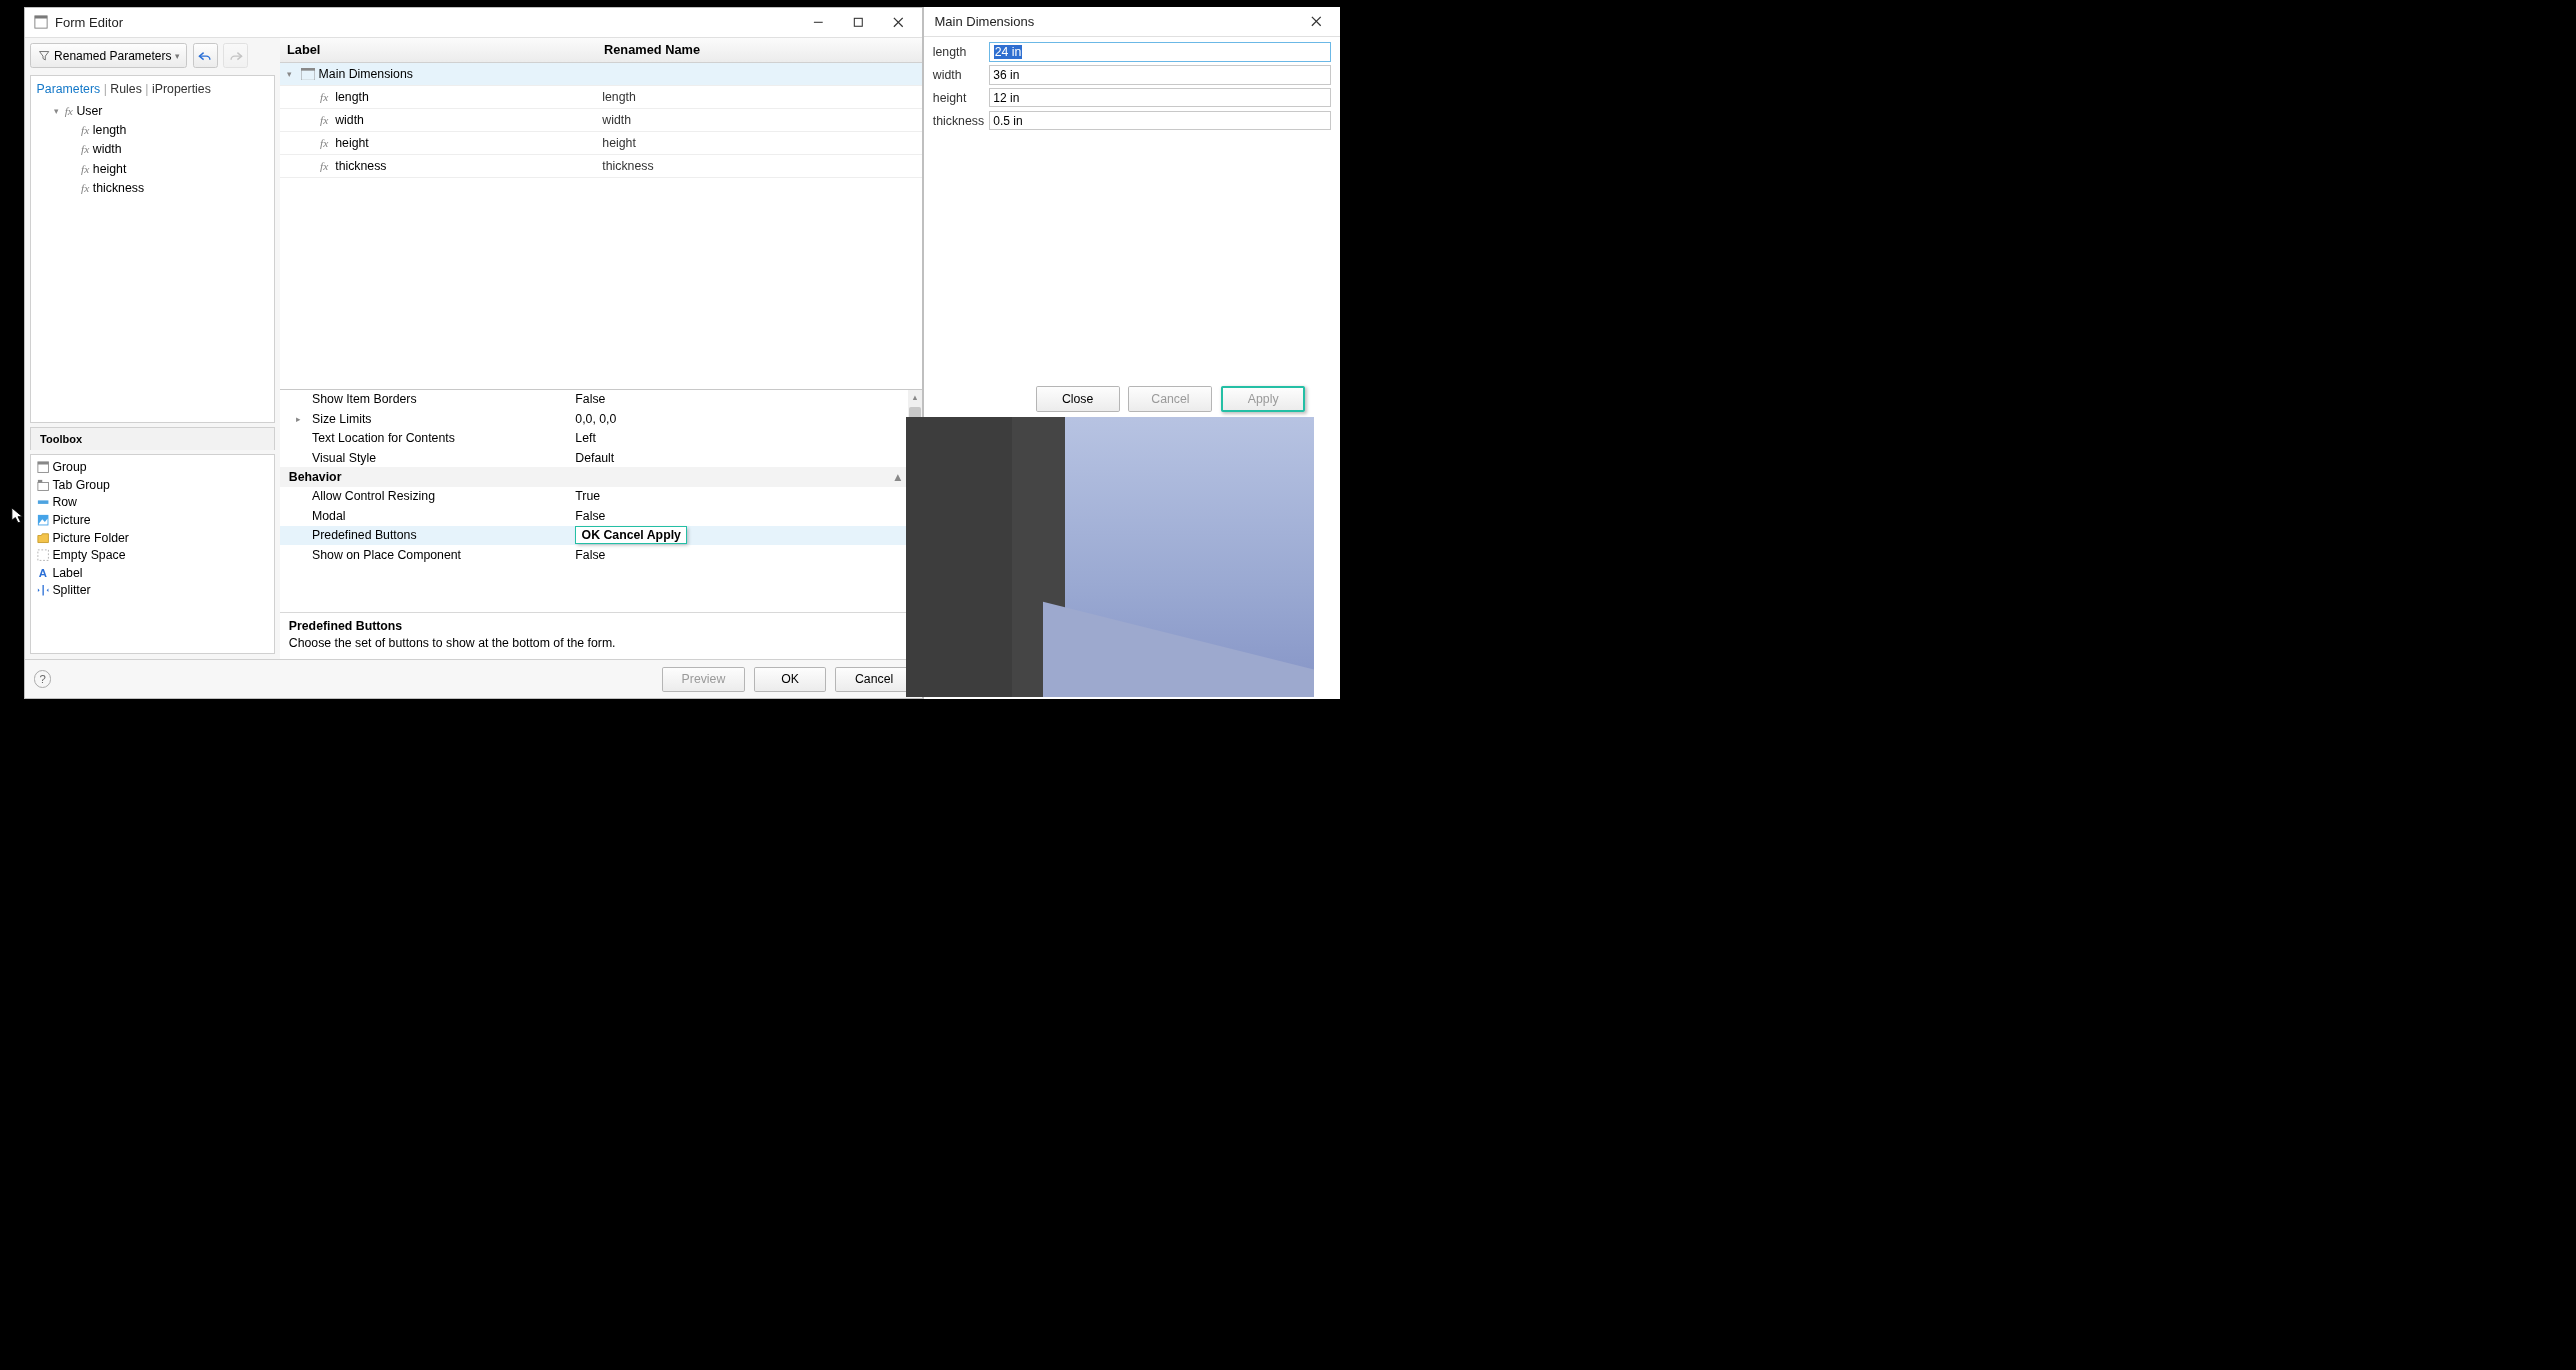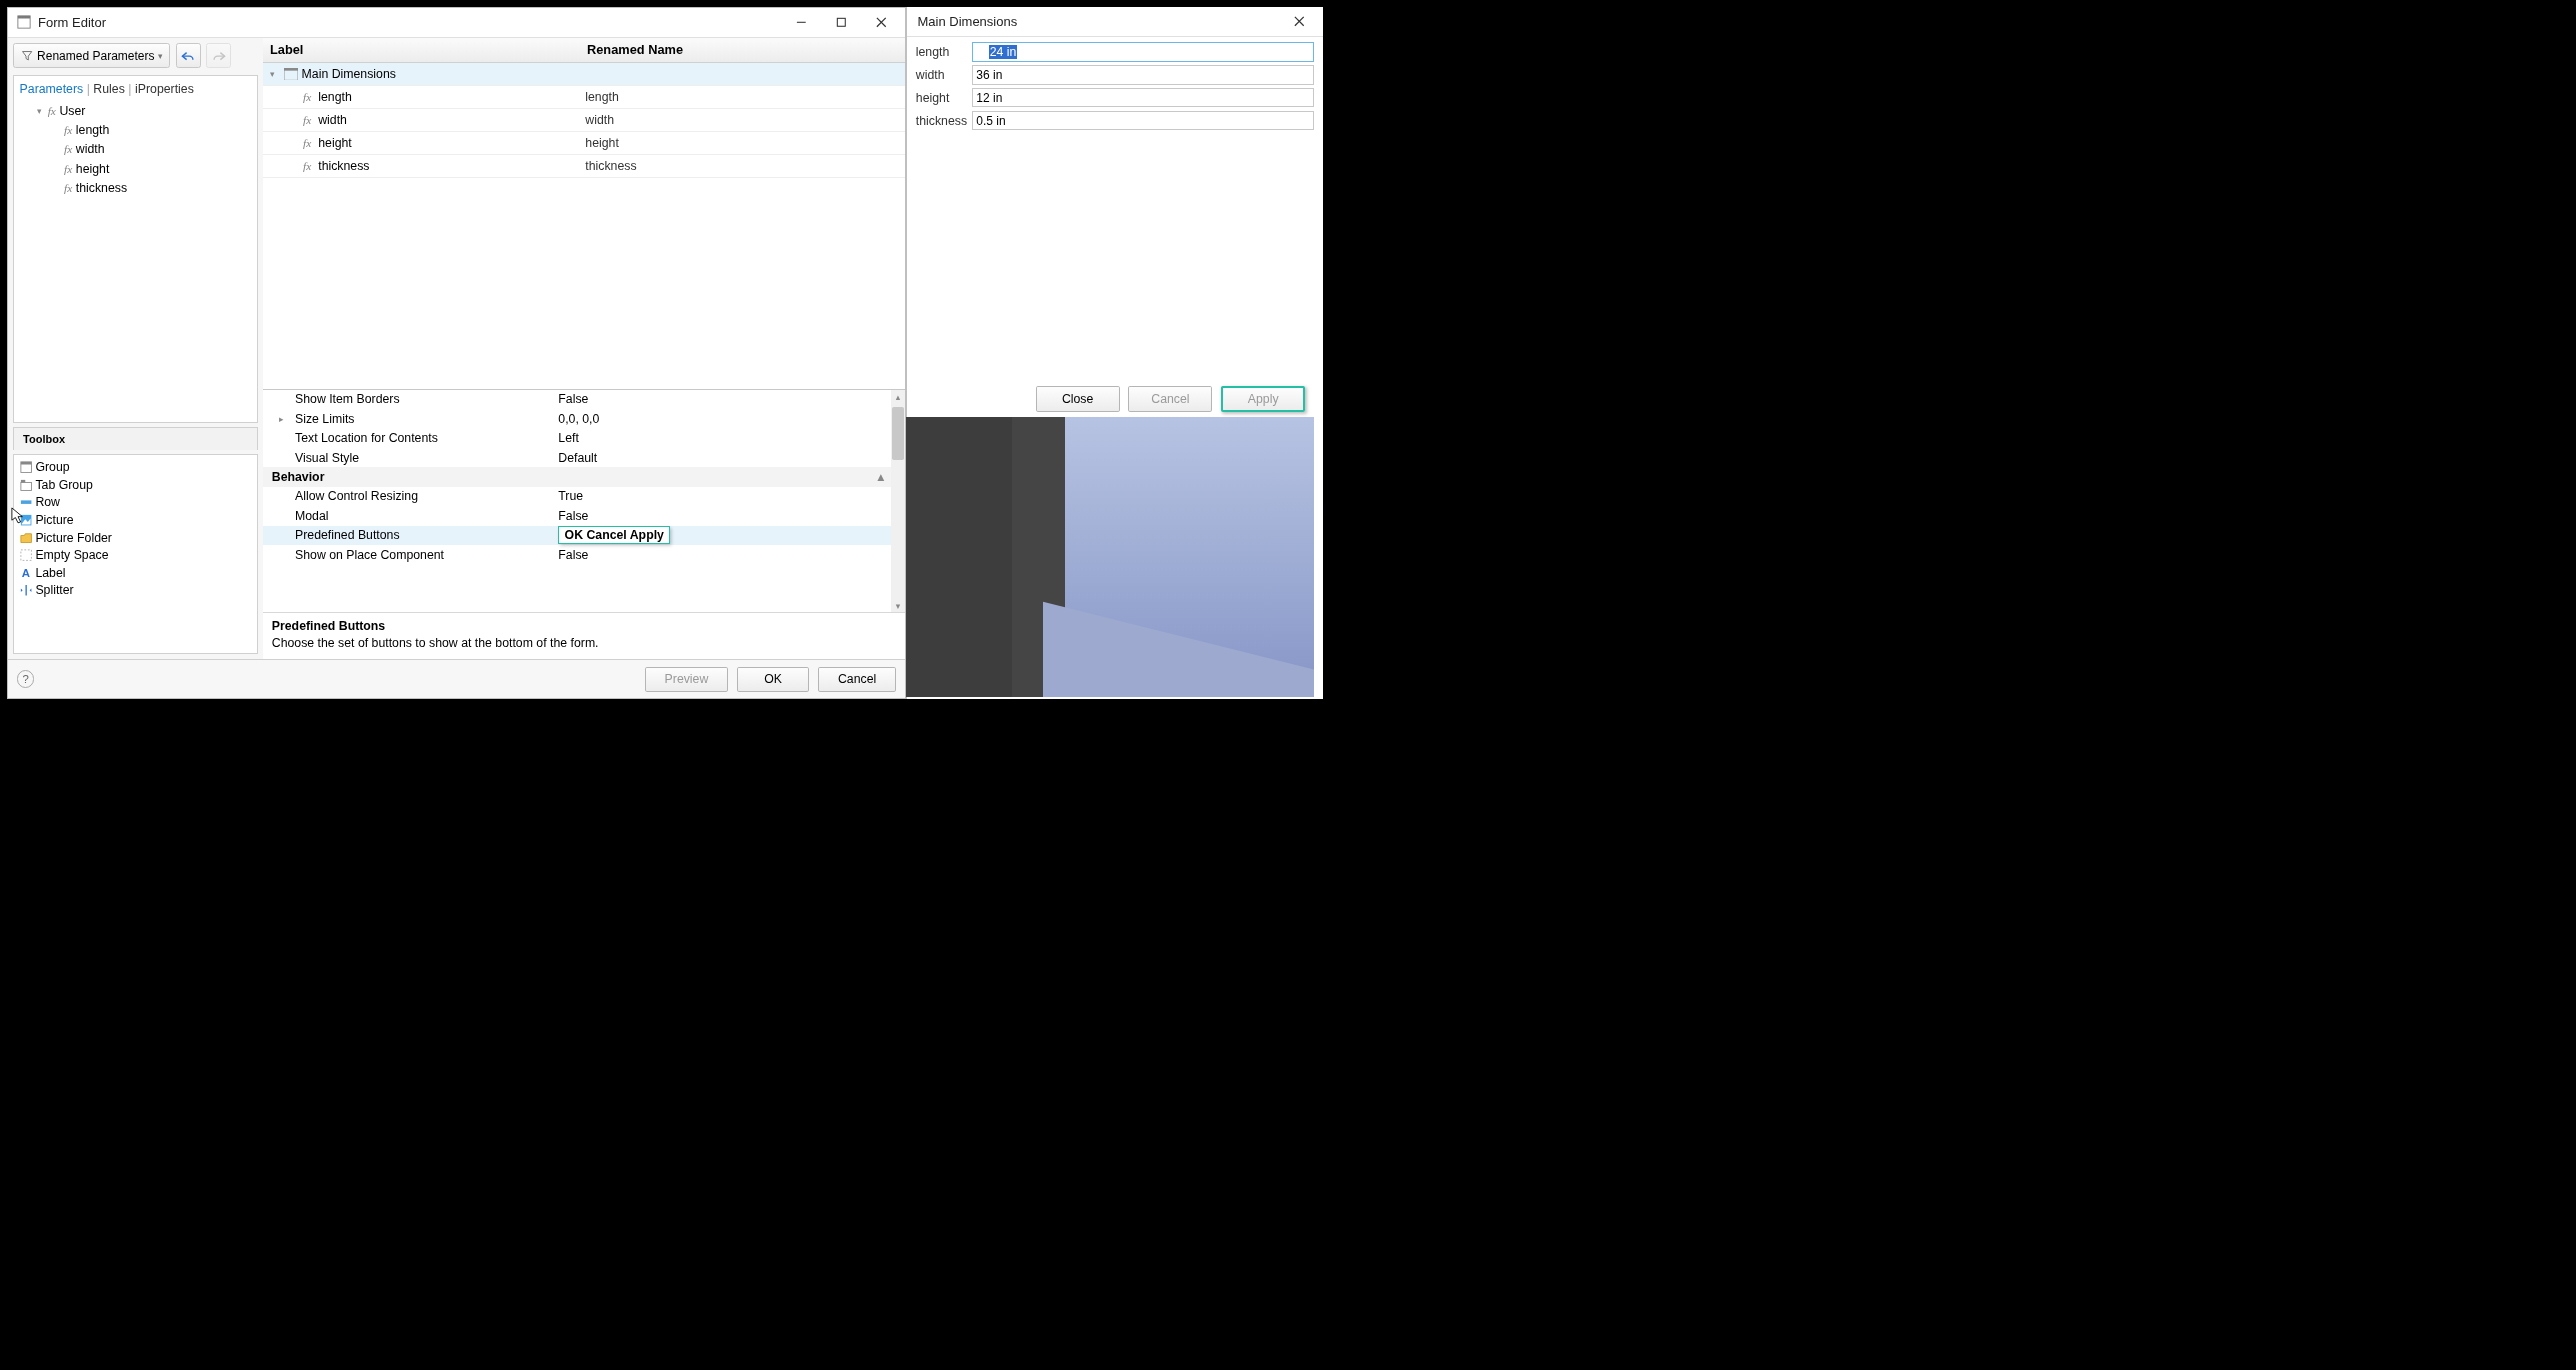--- a/index.html
+++ b/index.html
@@ -1,17 +1,17 @@
 <!DOCTYPE html>
 <html style="font-size:14px"><head>
 <meta charset="utf-8">
 <style>
 * { box-sizing: border-box; margin: 0; padding: 0; font-family: "Segoe UI", Arial, sans-serif; }
 body { background: #000; width: 1330px; height: 706px; overflow: hidden; }
-.frame { position: absolute; left: 7px; top: 7px; width: 1316px; height: 692px; background: #fff; display: flex; }
+.frame { position: absolute; left: 24px; top: 7px; width: 1316px; height: 692px; background: #fff; display: flex; }
 
 .editor { width: 899px; height: 100%; border: 0.9px solid #bfbfbf; display: flex; flex-direction: column; background: #f6f6f6; }
 .titlebar { height: 30px; display: flex; align-items: center; padding: 0 3.5px; background: #fff; border-bottom: 0.9px solid #e0e0e0; }
 .titlebar .icon { width: 16px; height: 16px; margin: 0 5.3px; }
 .titlebar .title { font-size: 13px; color: #222; flex: 1; }
 .winctrls { display: flex; }
 .winbtn { width: 40px; height: 26px; display: flex; align-items: center; justify-content: center; cursor: pointer; }
 .editor-body { flex: 1; display: flex; min-height: 0; }
 
 .side { width: 255px; display: flex; flex-direction: column; padding: 5.3px; gap: 3.5px; }
@@ -364,21 +364,21 @@
       <div class="winbtn">
           <svg width="10.6" height="10.6" viewBox="0 0 12 12">
             <line x1="1" y1="1" x2="11" y2="11" stroke="#333" stroke-width="1.4"></line>
             <line x1="11" y1="1" x2="1" y2="11" stroke="#333" stroke-width="1.4"></line>
           </svg>
         </div>
     </div>
     <div class="rw-body">
       <div class="frow first">
         <label>length</label>
-        <div style="flex:1;height:19.4px;border:0.9px solid #6bb8e6;display:flex;align-items:center;padding:0 16px;">
+        <div style="flex:1;height:19.4px;border:0.9px solid #6bb8e6;display:flex;align-items:center;padding:0 4px;">
             <span class="selected-text">24 in</span>
           </div>
       </div>
       <div class="frow">
         <label>width</label>
         <input value="36 in" style="">
       </div>
       <div class="frow">
         <label>height</label>
         <input value="12 in" style="">

